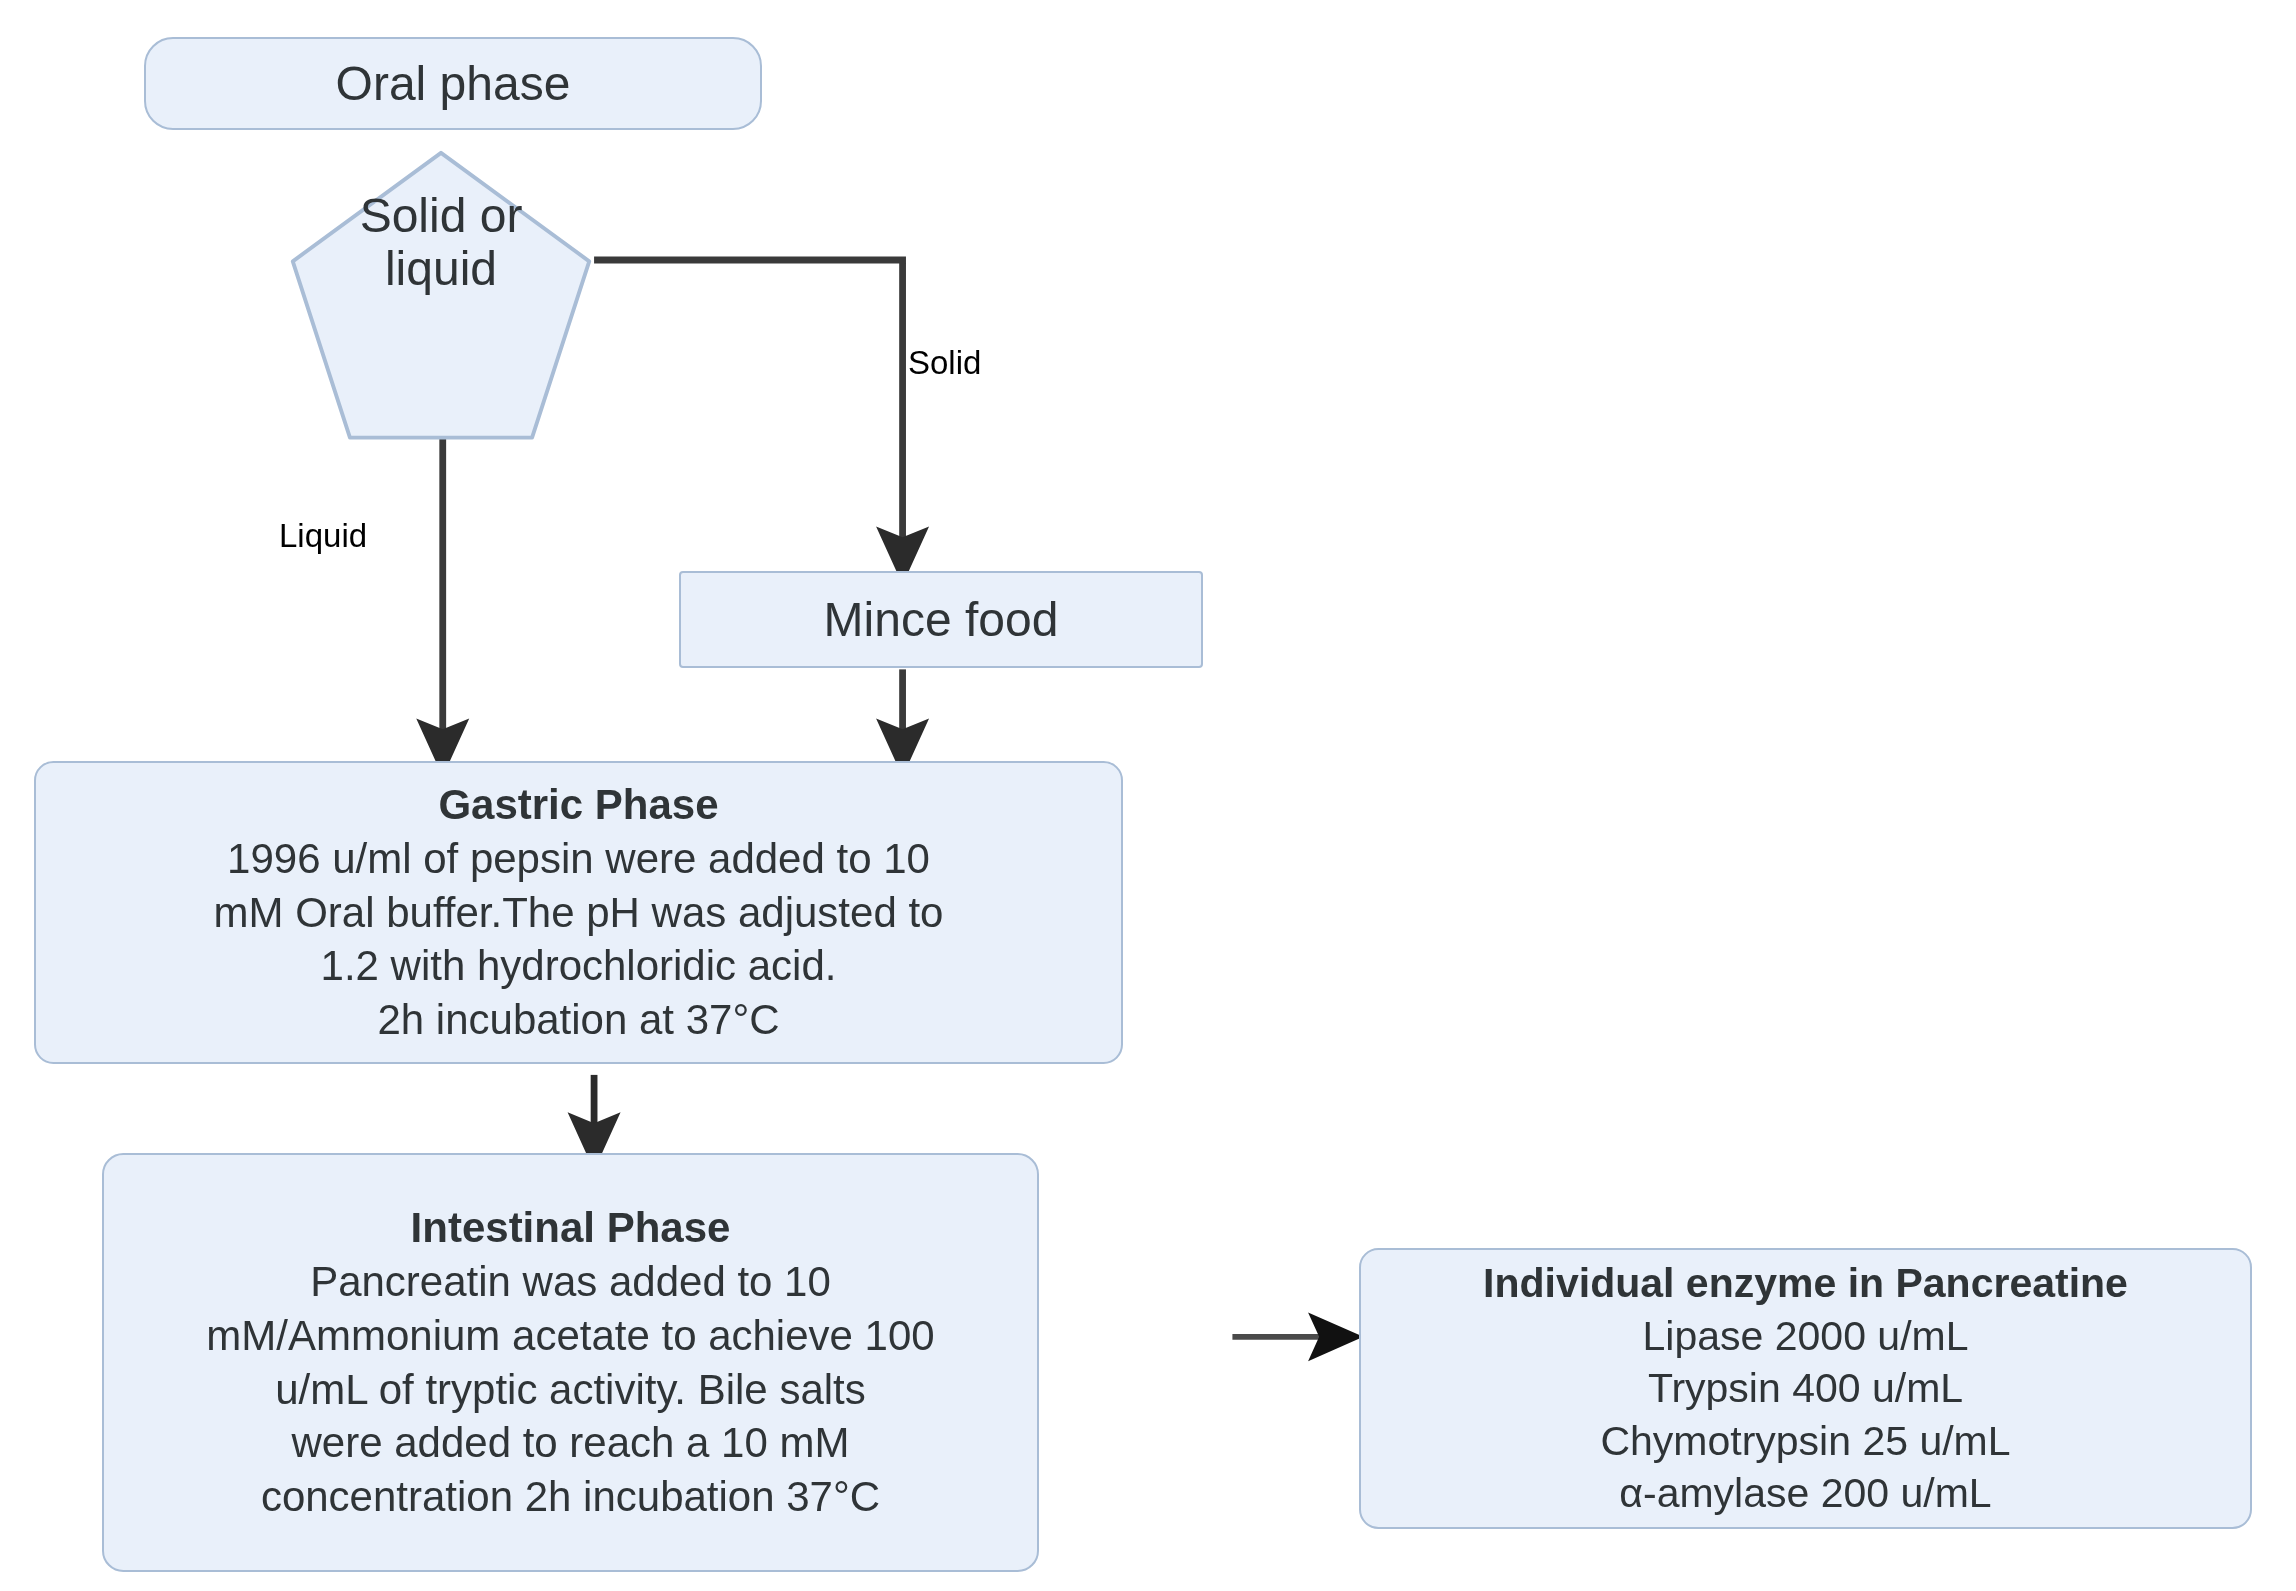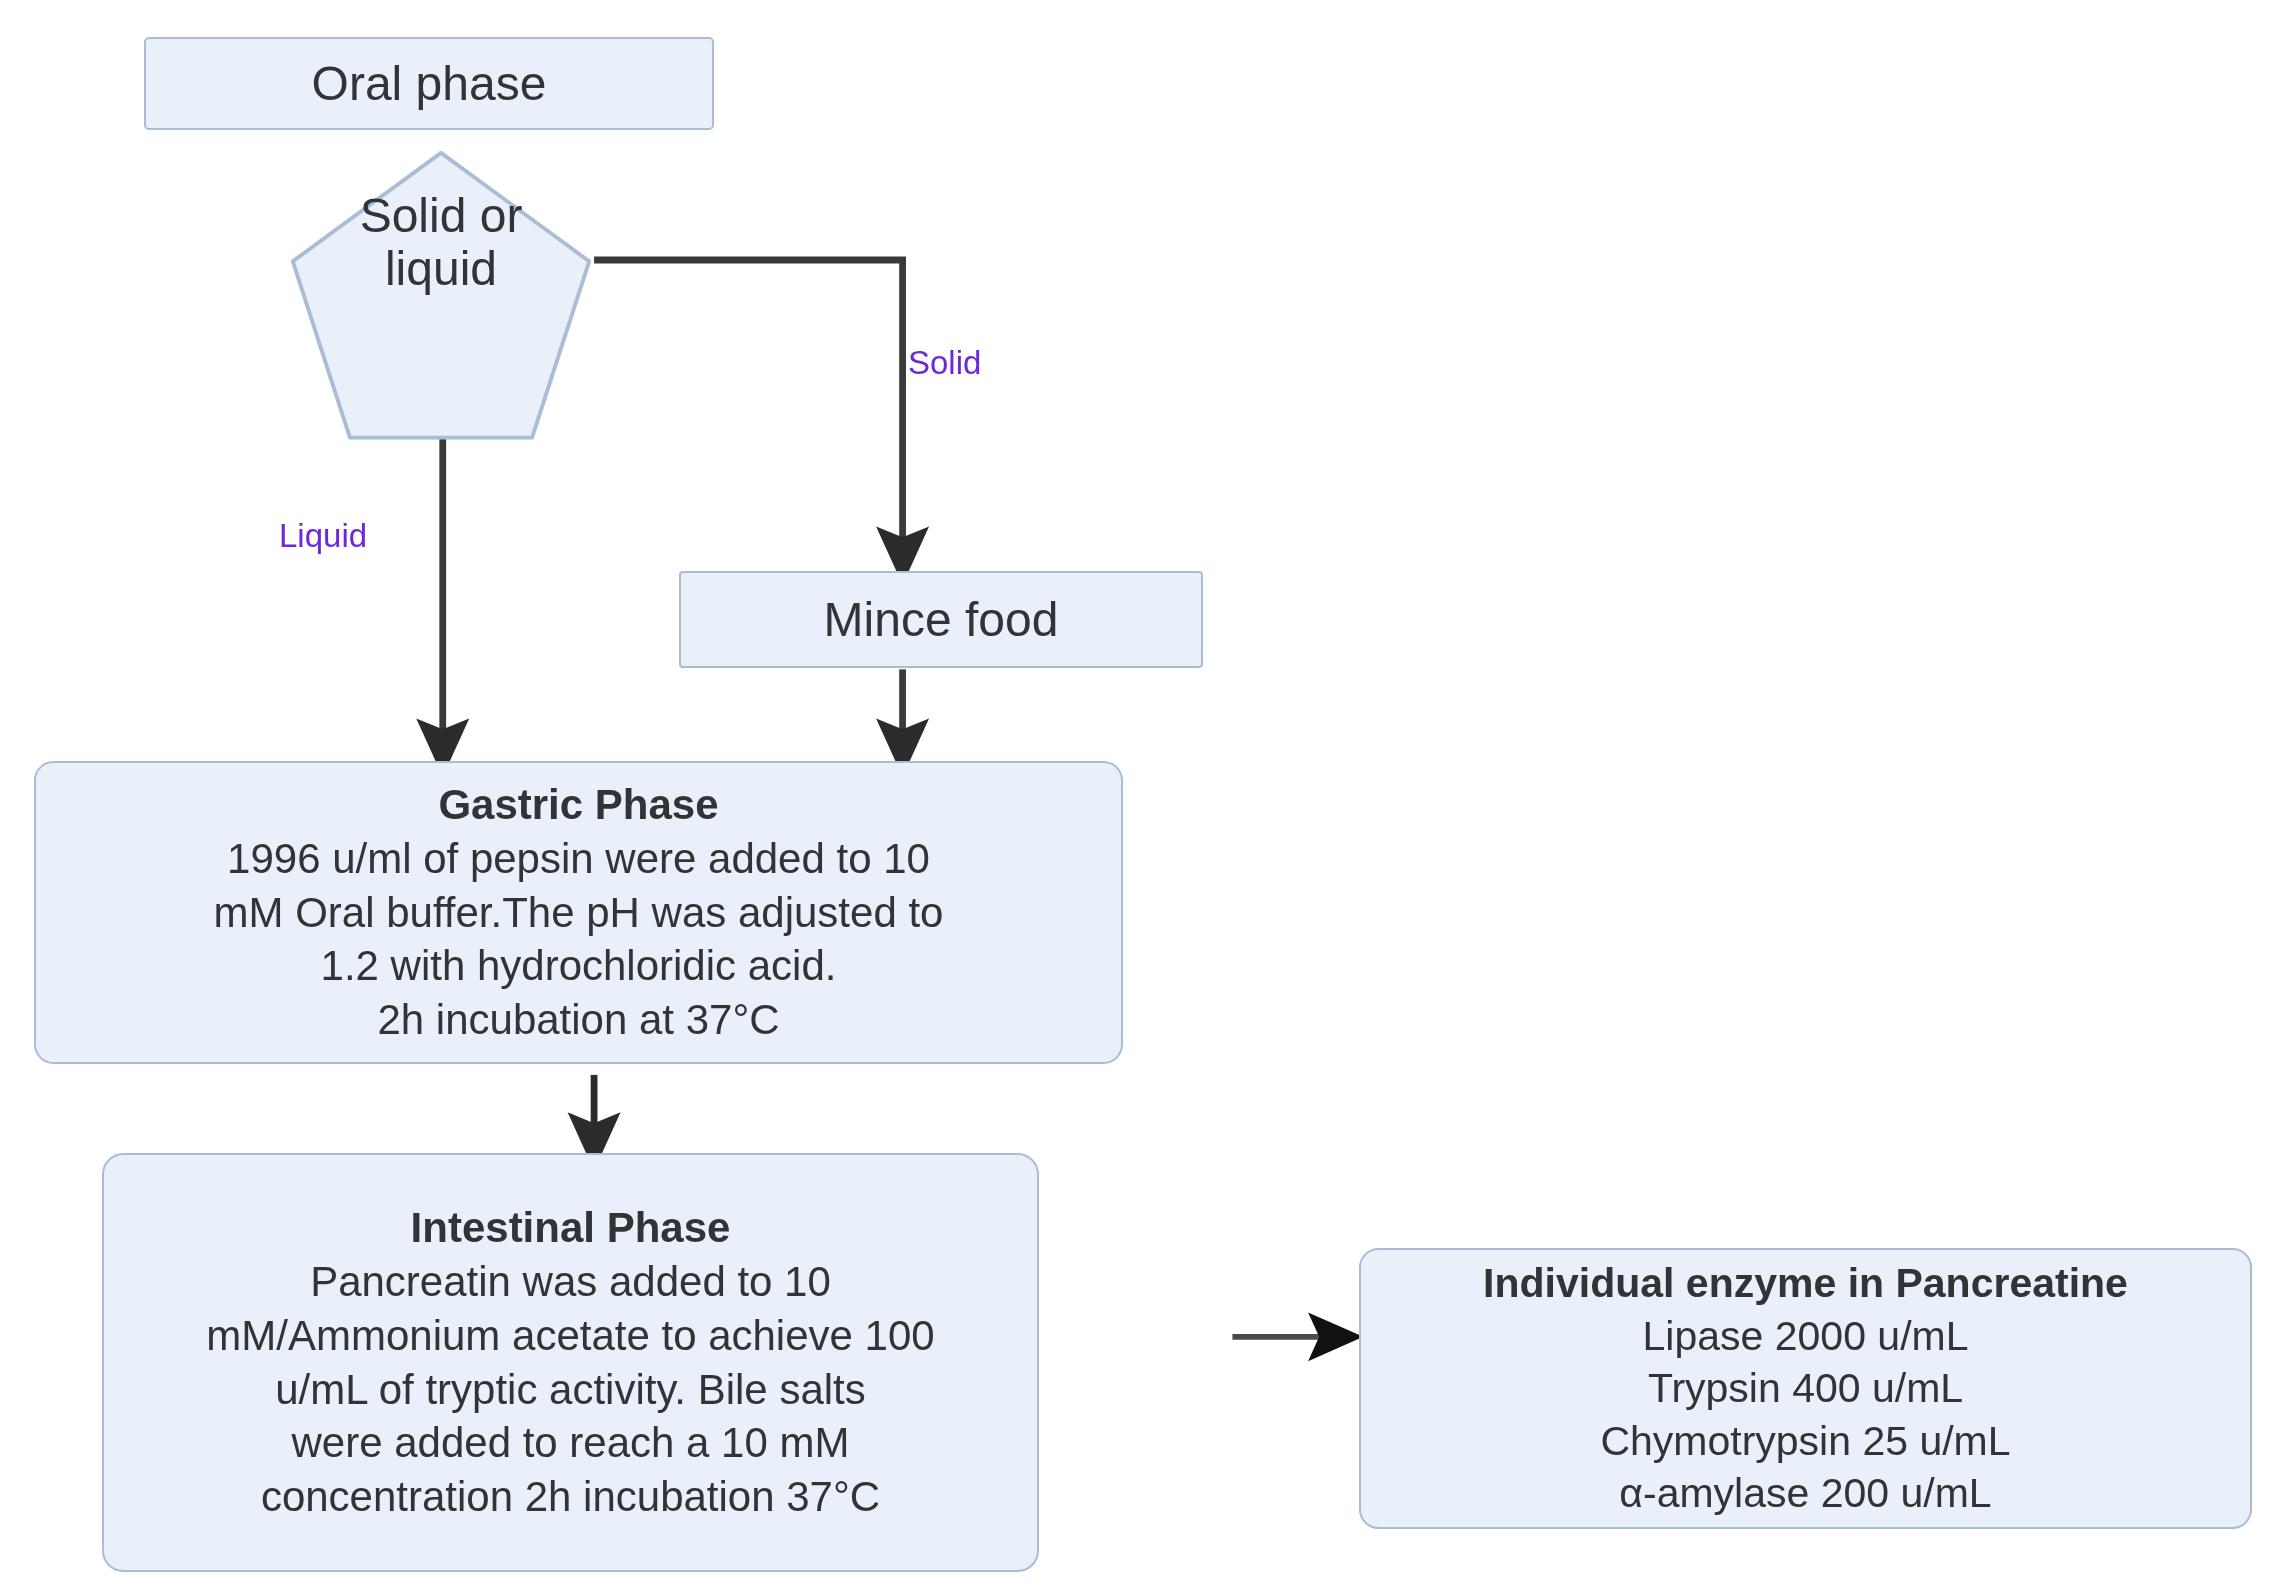--- a/index.html
+++ b/index.html
@@ -30,23 +30,23 @@
     text-align: center;
     color: #2f3437;
     line-height: 1.28;
     z-index: 3;
   }
   .node .title {
     font-weight: bold;
     text-align: center;
   }
   #oral-phase {
-    left: 144px; top: 37px; width: 570px; height: 93px;
+    left: 144px; top: 37px; width: 618px; height: 93px;
     font-size: 48px;
-    border-radius: 5px;
+    border-radius: 29px;
   }
   #mince-food {
     left: 679px; top: 571px; width: 524px; height: 97px;
     font-size: 48px;
     border-radius: 4px;
   }
   #gastric-phase {
     left: 34px; top: 761px; width: 1089px; height: 303px;
     font-size: 42px;
     border-radius: 19.4px;
@@ -93,21 +93,21 @@
   #connectors {
     position: absolute;
     left: 0; top: 0;
     width: 2297px; height: 1591px;
     z-index: 1;
     pointer-events: none;
   }
   .edge-label {
     position: absolute;
     font-size: 33px;
-    color: #6d28d9;
+    color: #000000;
     z-index: 5;
     white-space: nowrap;
   }
   #label-solid { left: 908px; top: 344px; }
   #label-liquid { left: 279px; top: 517px; }
 </style>
 </head>
 <body>
 
 <div id="canvas">

